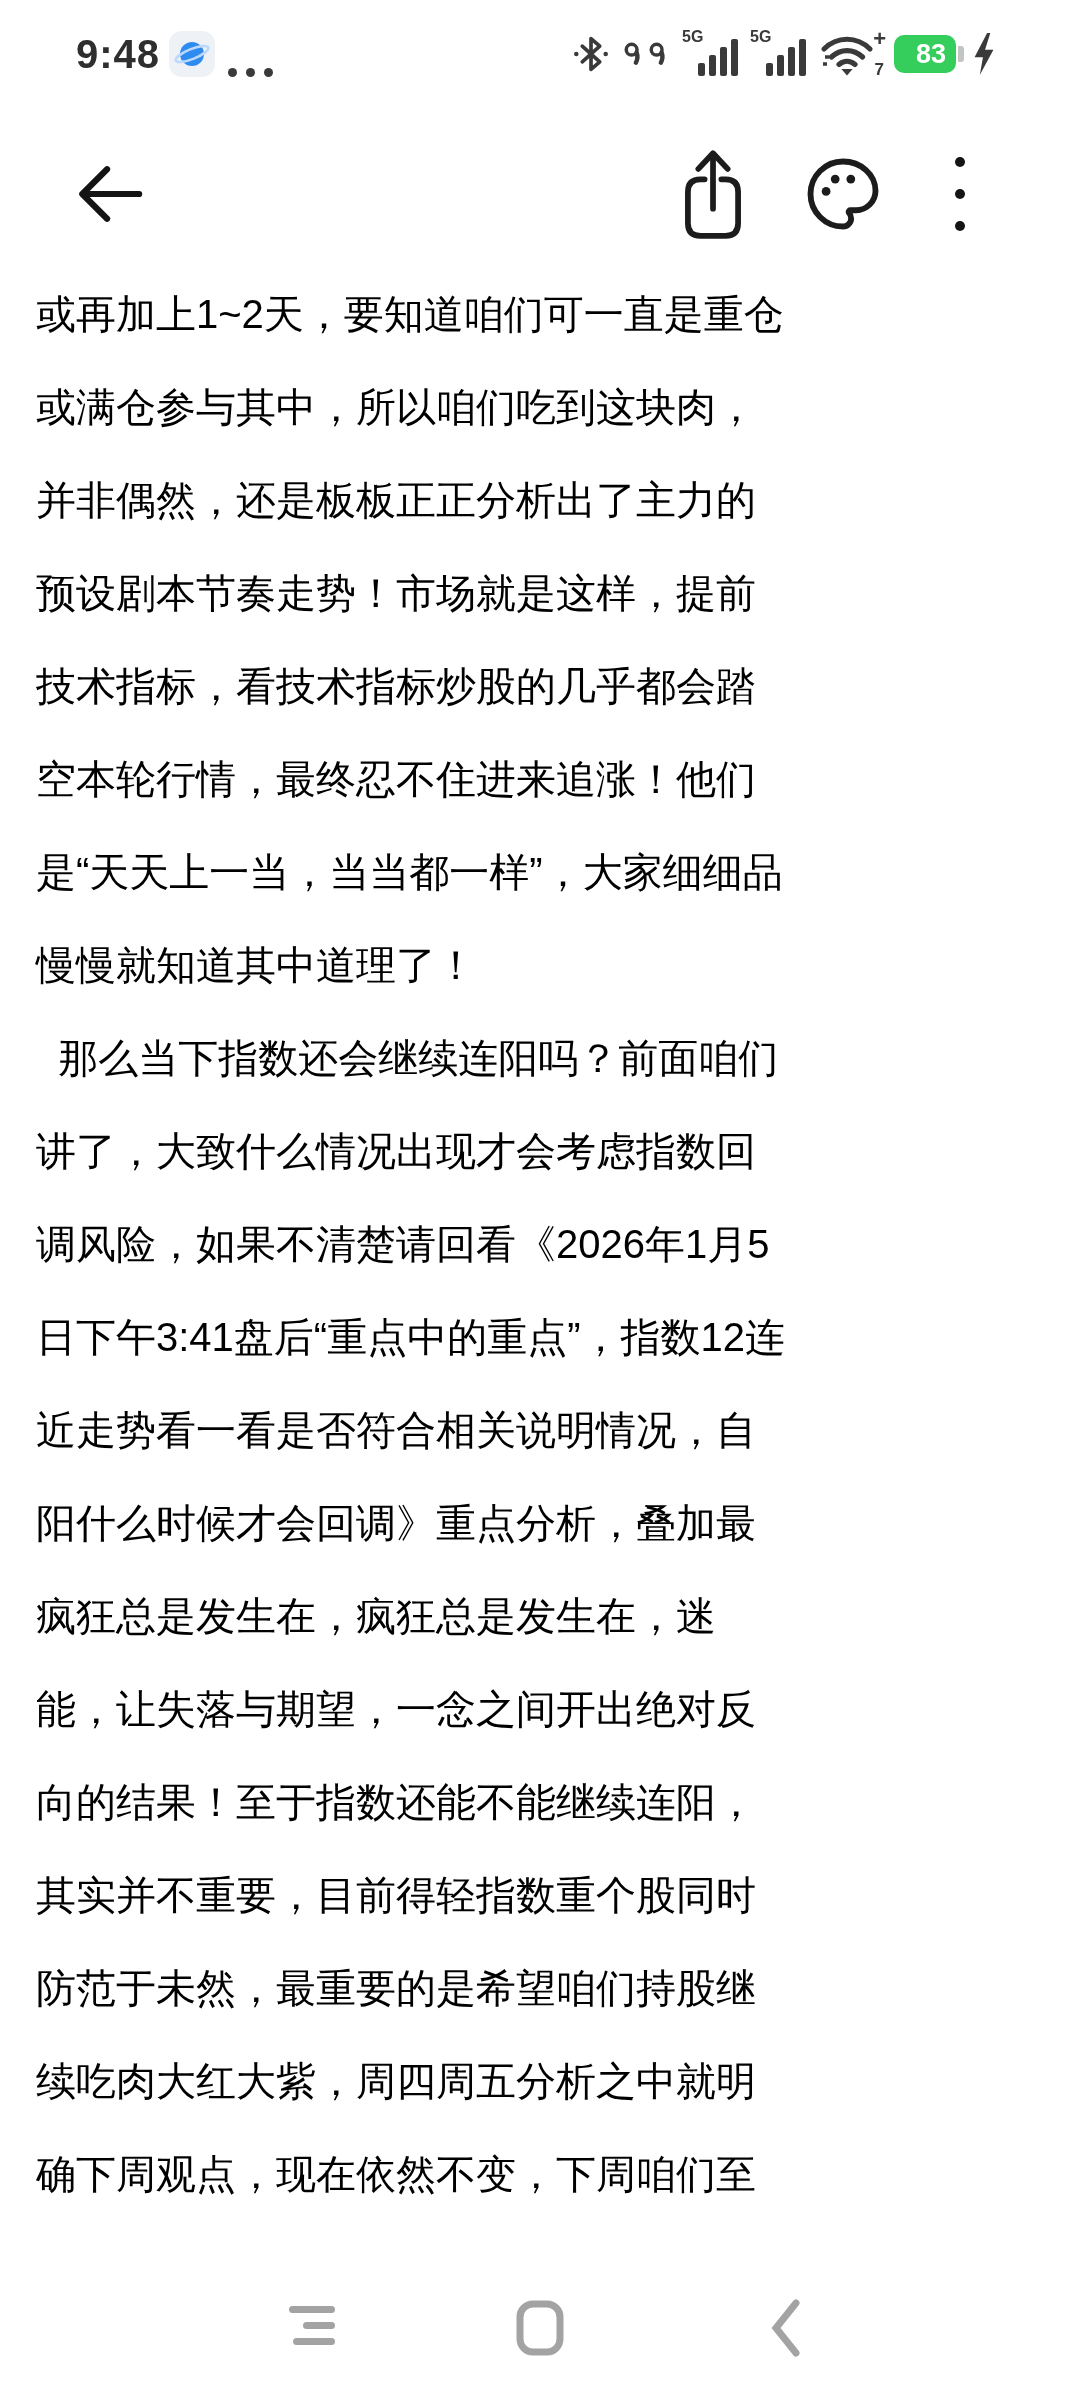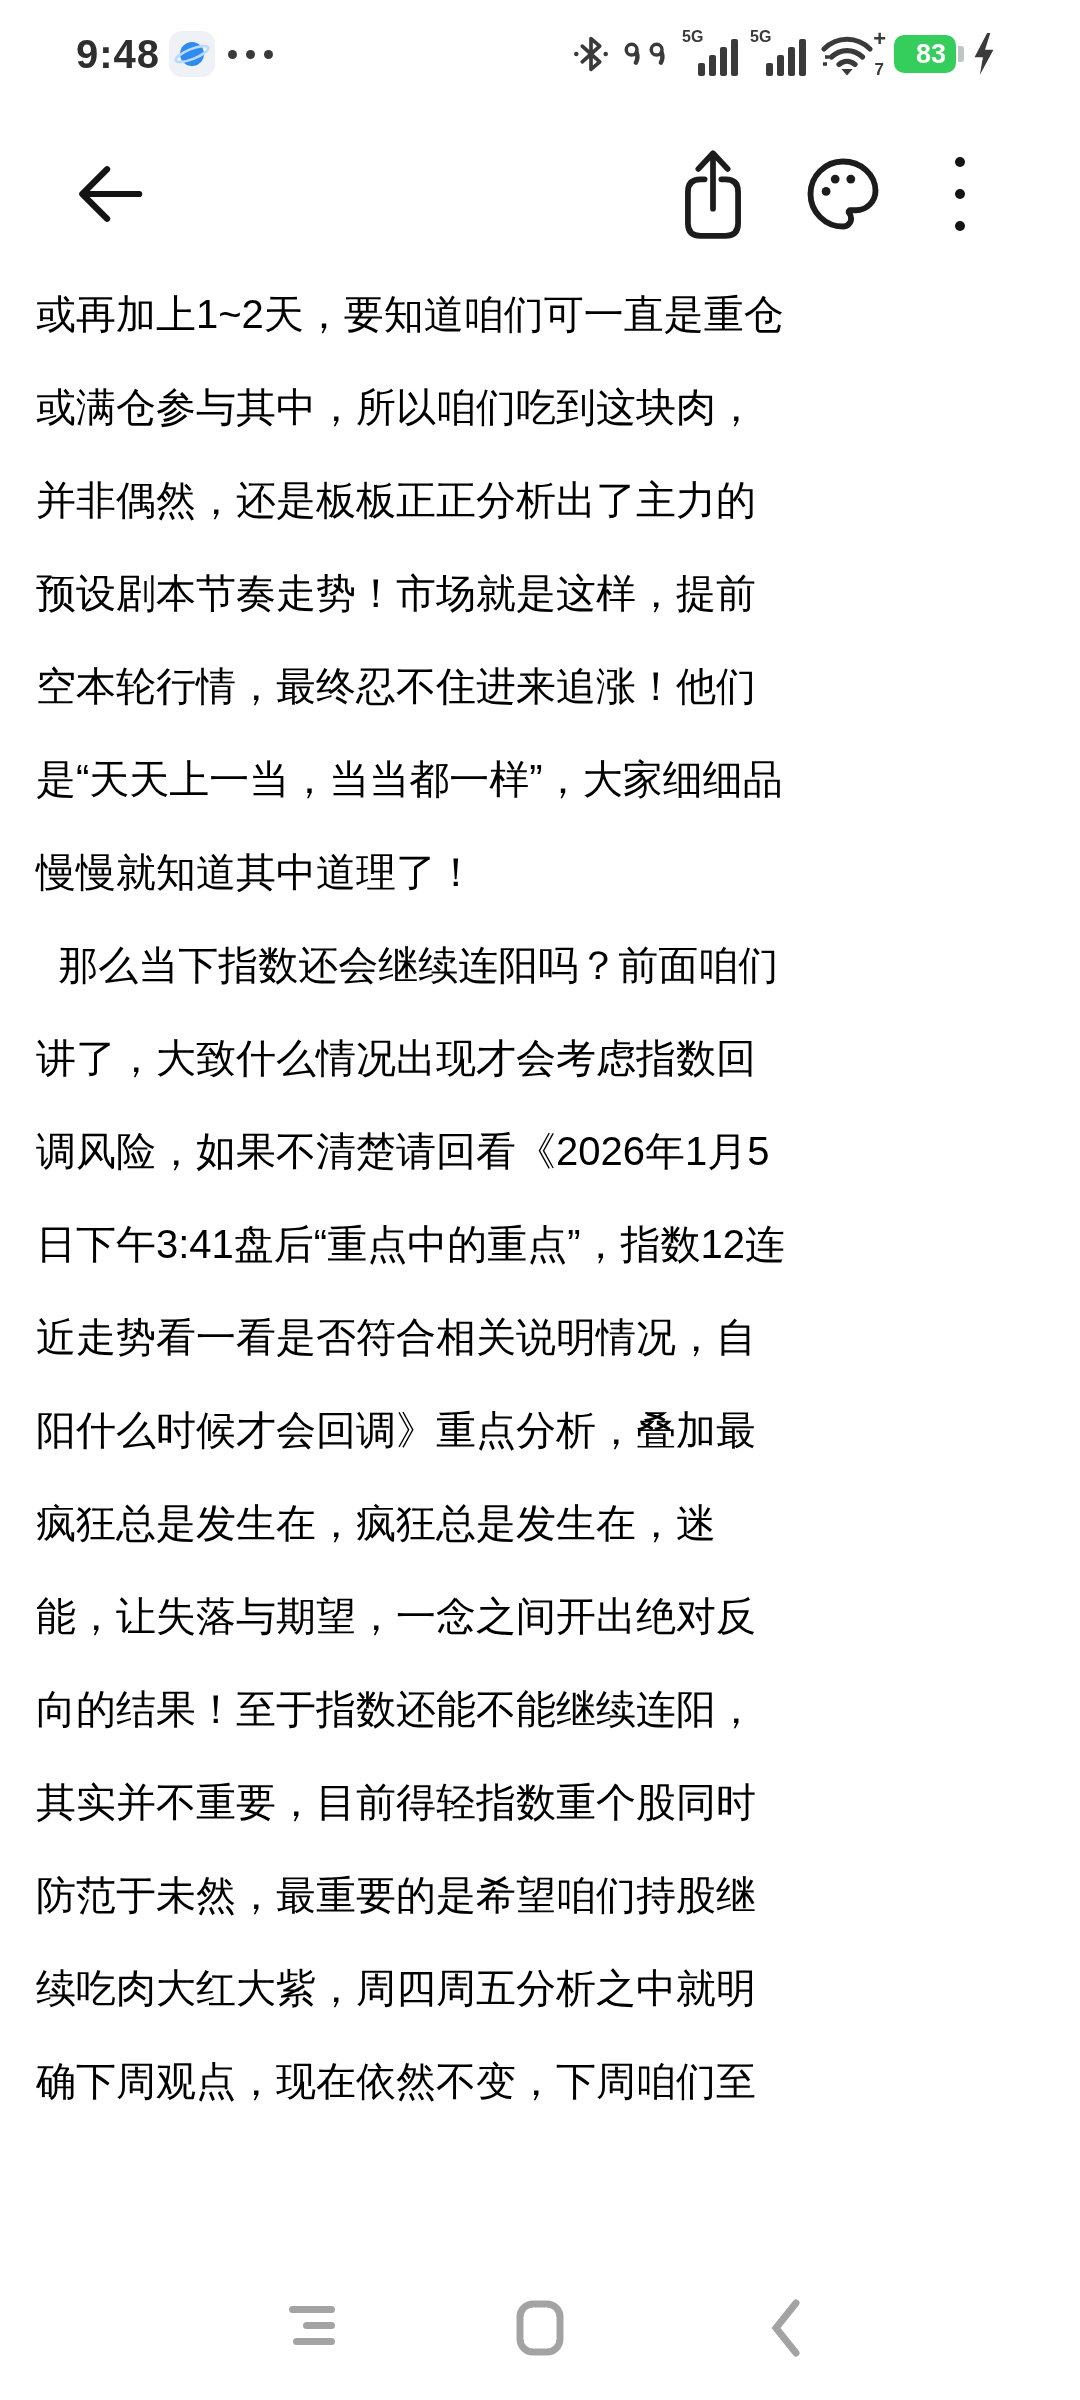--- a/index.html
+++ b/index.html
@@ -3,21 +3,21 @@
 <meta charset="utf-8">
 <style>
   * { margin:0; padding:0; box-sizing:border-box; }
   html,body { width:1080px; height:2400px; overflow:hidden; background:#ffffff;
               font-family:"Liberation Sans", sans-serif; }
   .screen { position:relative; width:1080px; height:2400px; background:#ffffff; }
 
   
   .status-bar { height:92px; display:flex; justify-content:space-between; align-items:center;
                 padding:16px 84px 0 76px; }
-  .sb-left { display:flex; align-items:center; gap:9px; }
+  .sb-left { display:flex; align-items:flex-end; gap:9px; }
   .sb-time { font-size:40px; font-weight:700; color:#2e2e2e; letter-spacing:1px; }
   .app-badge { width:46px; height:46px; border-radius:13px; background:#eef1f5;
                display:flex; align-items:center; justify-content:center; }
   .sb-dots { display:flex; gap:9px; margin-left:4px; }
   .sb-dots i { width:9px; height:9px; border-radius:50%; background:#3a3a3a; display:block; }
   .sb-right { display:flex; align-items:center; gap:10px; }
   .cell { position:relative; width:58px; height:48px; }
   .cell .net-label { position:absolute; top:-2px; left:0; font-size:16px; font-weight:700; color:#3a3a3a; }
   .cell .bars { position:absolute; bottom:2px; right:2px; display:flex; align-items:flex-end; gap:4px; }
   .cell .bars i { width:7px; background:#3a3a3a; border-radius:2px; display:block; }
@@ -152,20 +152,21 @@
         </svg>
       </button>
     </div>
   </div>
 
   <div class="content">
     <div class="line">或再加上1~2天，要知道咱们可一直是重仓</div>
     <div class="line">或满仓参与其中，所以咱们吃到这块肉，</div>
     <div class="line">并非偶然，还是板板正正分析出了主力的</div>
     <div class="line">预设剧本节奏走势！市场就是这样，提前</div>
+    <div class="line">技术指标，看技术指标炒股的几乎都会踏</div>
     <div class="line">空本轮行情，最终忍不住进来追涨！他们</div>
     <div class="line">是“天天上一当，当当都一样”，大家细细品</div>
     <div class="line">慢慢就知道其中道理了！</div>
     <div class="line">  那么当下指数还会继续连阳吗？前面咱们</div>
     <div class="line">讲了，大致什么情况出现才会考虑指数回</div>
     <div class="line">调风险，如果不清楚请回看《2026年1月5</div>
     <div class="line">日下午3:41盘后“重点中的重点”，指数12连</div>
     <div class="line">近走势看一看是否符合相关说明情况，自</div>
     <div class="line">阳什么时候才会回调》重点分析，叠加最</div>
     <div class="line">疯狂总是发生在，疯狂总是发生在，迷</div>

